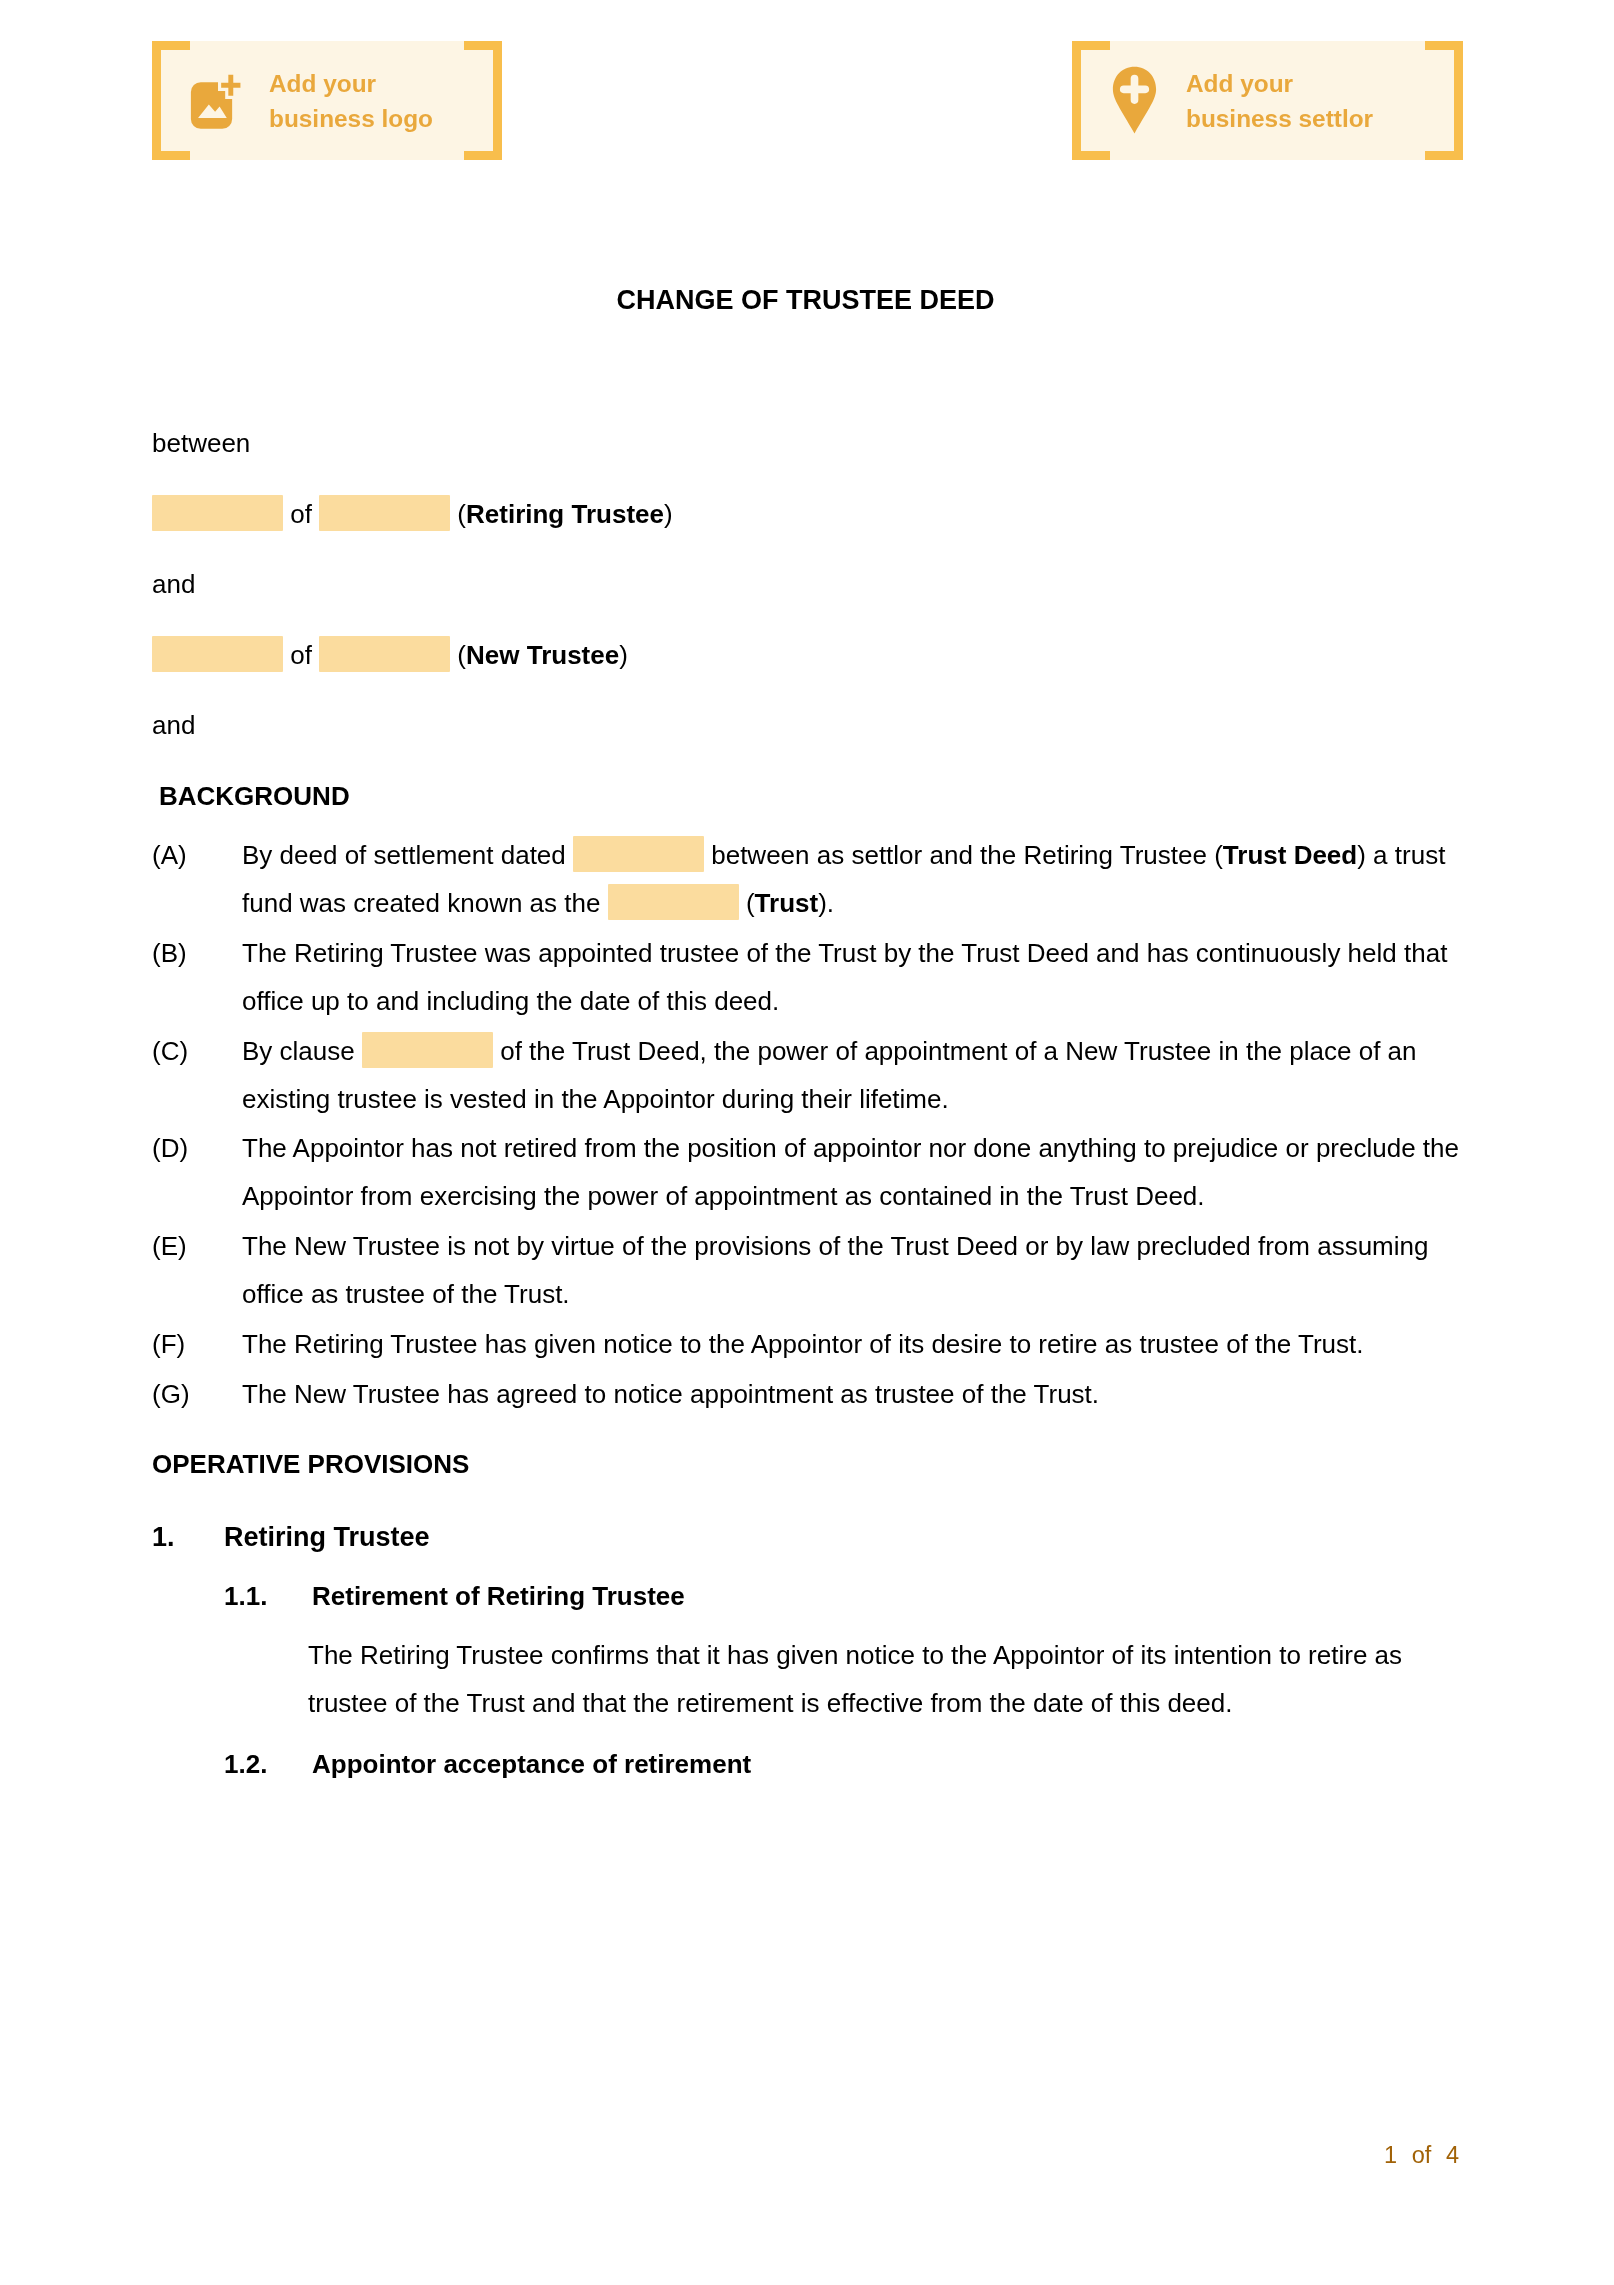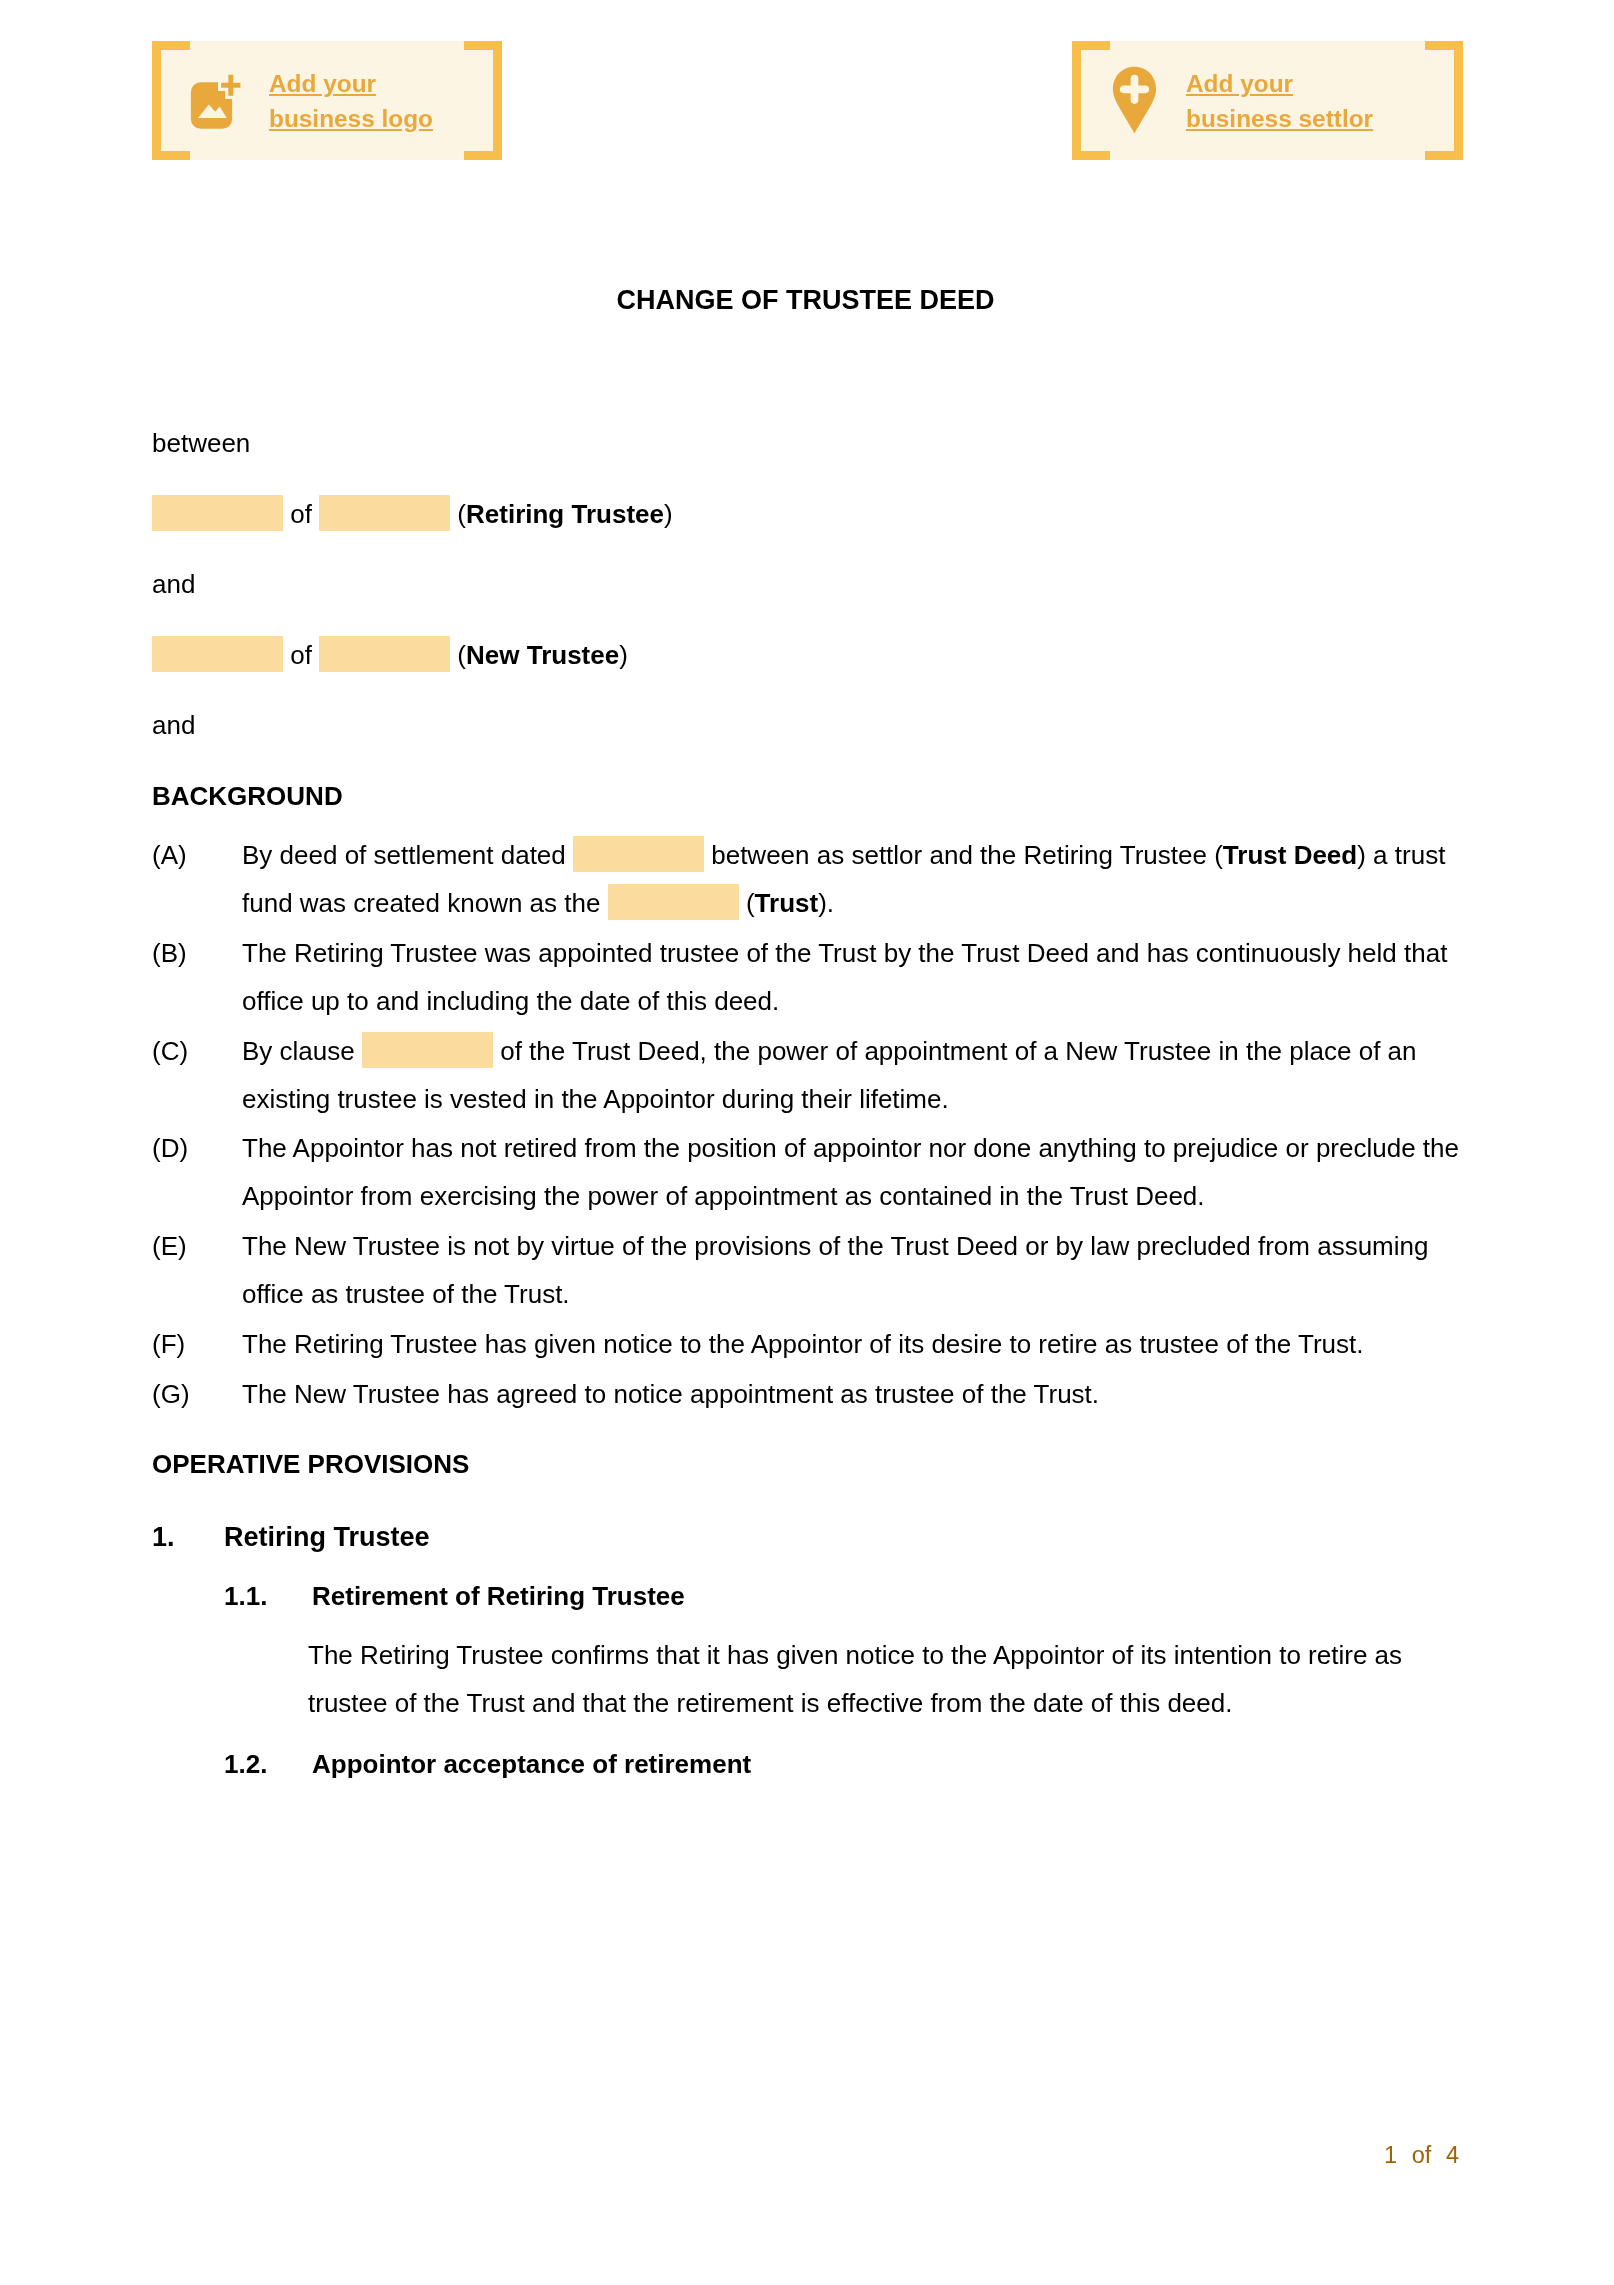--- a/index.html
+++ b/index.html
@@ -19,31 +19,31 @@
     display:flex;align-items:center;
     padding-left:38px;box-sizing:border-box;
     cursor:pointer;
   }
   .logo-box{left:152px;width:350px;}
   .addr-box{left:1072px;width:391px;}
   .bracket{position:absolute;top:0;bottom:0;width:38px;box-sizing:border-box;}
   .bracket.bl{left:0;border-left:9px solid #F8BE4C;border-top:9px solid #F8BE4C;border-bottom:9px solid #F8BE4C;}
   .bracket.br{right:0;border-right:9px solid #F8BE4C;border-top:9px solid #F8BE4C;border-bottom:9px solid #F8BE4C;}
   .ph-icon{flex:0 0 auto;display:flex;align-items:center;}
-  .ph-label{margin-left:27px;font-weight:bold;color:#E9A83C;font-size:24.4px;line-height:35px;text-decoration:underline;}
+  .ph-label{margin-left:27px;font-weight:bold;color:#E9A83C;font-size:24.4px;line-height:35px;}
   
   .content{padding:282px 156px 0 152px;}
   .title{font-size:27px;font-weight:bold;text-align:center;margin:0 0 101px;line-height:36px;}
   .para{margin:0 0 22.6px;line-height:48px;}
   .hl{
     display:inline-block;width:131px;height:36px;
     background:#FBDC9E;vertical-align:-8.1px;border-radius:0.9px;
   }
   .b{font-weight:bold;}
-  .h2{font-size:26px;font-weight:bold;line-height:48px;margin:0 0 11px;}
+  .h2{font-size:26px;font-weight:bold;line-height:48px;margin:0 7px 11px;}
   .h2.op{margin:22.6px 0 24.4px;}
   .recital{display:grid;grid-template-columns:90px 1fr;line-height:48px;margin:0 0 1.8px;}
   .recital .rtext{max-width:1217px;}
   .sec1{display:grid;grid-template-columns:72px 1fr;font-size:27px;font-weight:bold;line-height:48px;margin:0 0 11px;}
   .sub{display:grid;grid-template-columns:88px 1fr;font-weight:bold;line-height:48px;margin:0 0 11px 72px;}
   .subbody{margin:0 0 13.6px 156px;width:1149px;line-height:48px;}
   .footer{
     position:absolute;top:2142px;right:156px;
     font-size:23.5px;color:#a16207;word-spacing:8.1px;
   }

